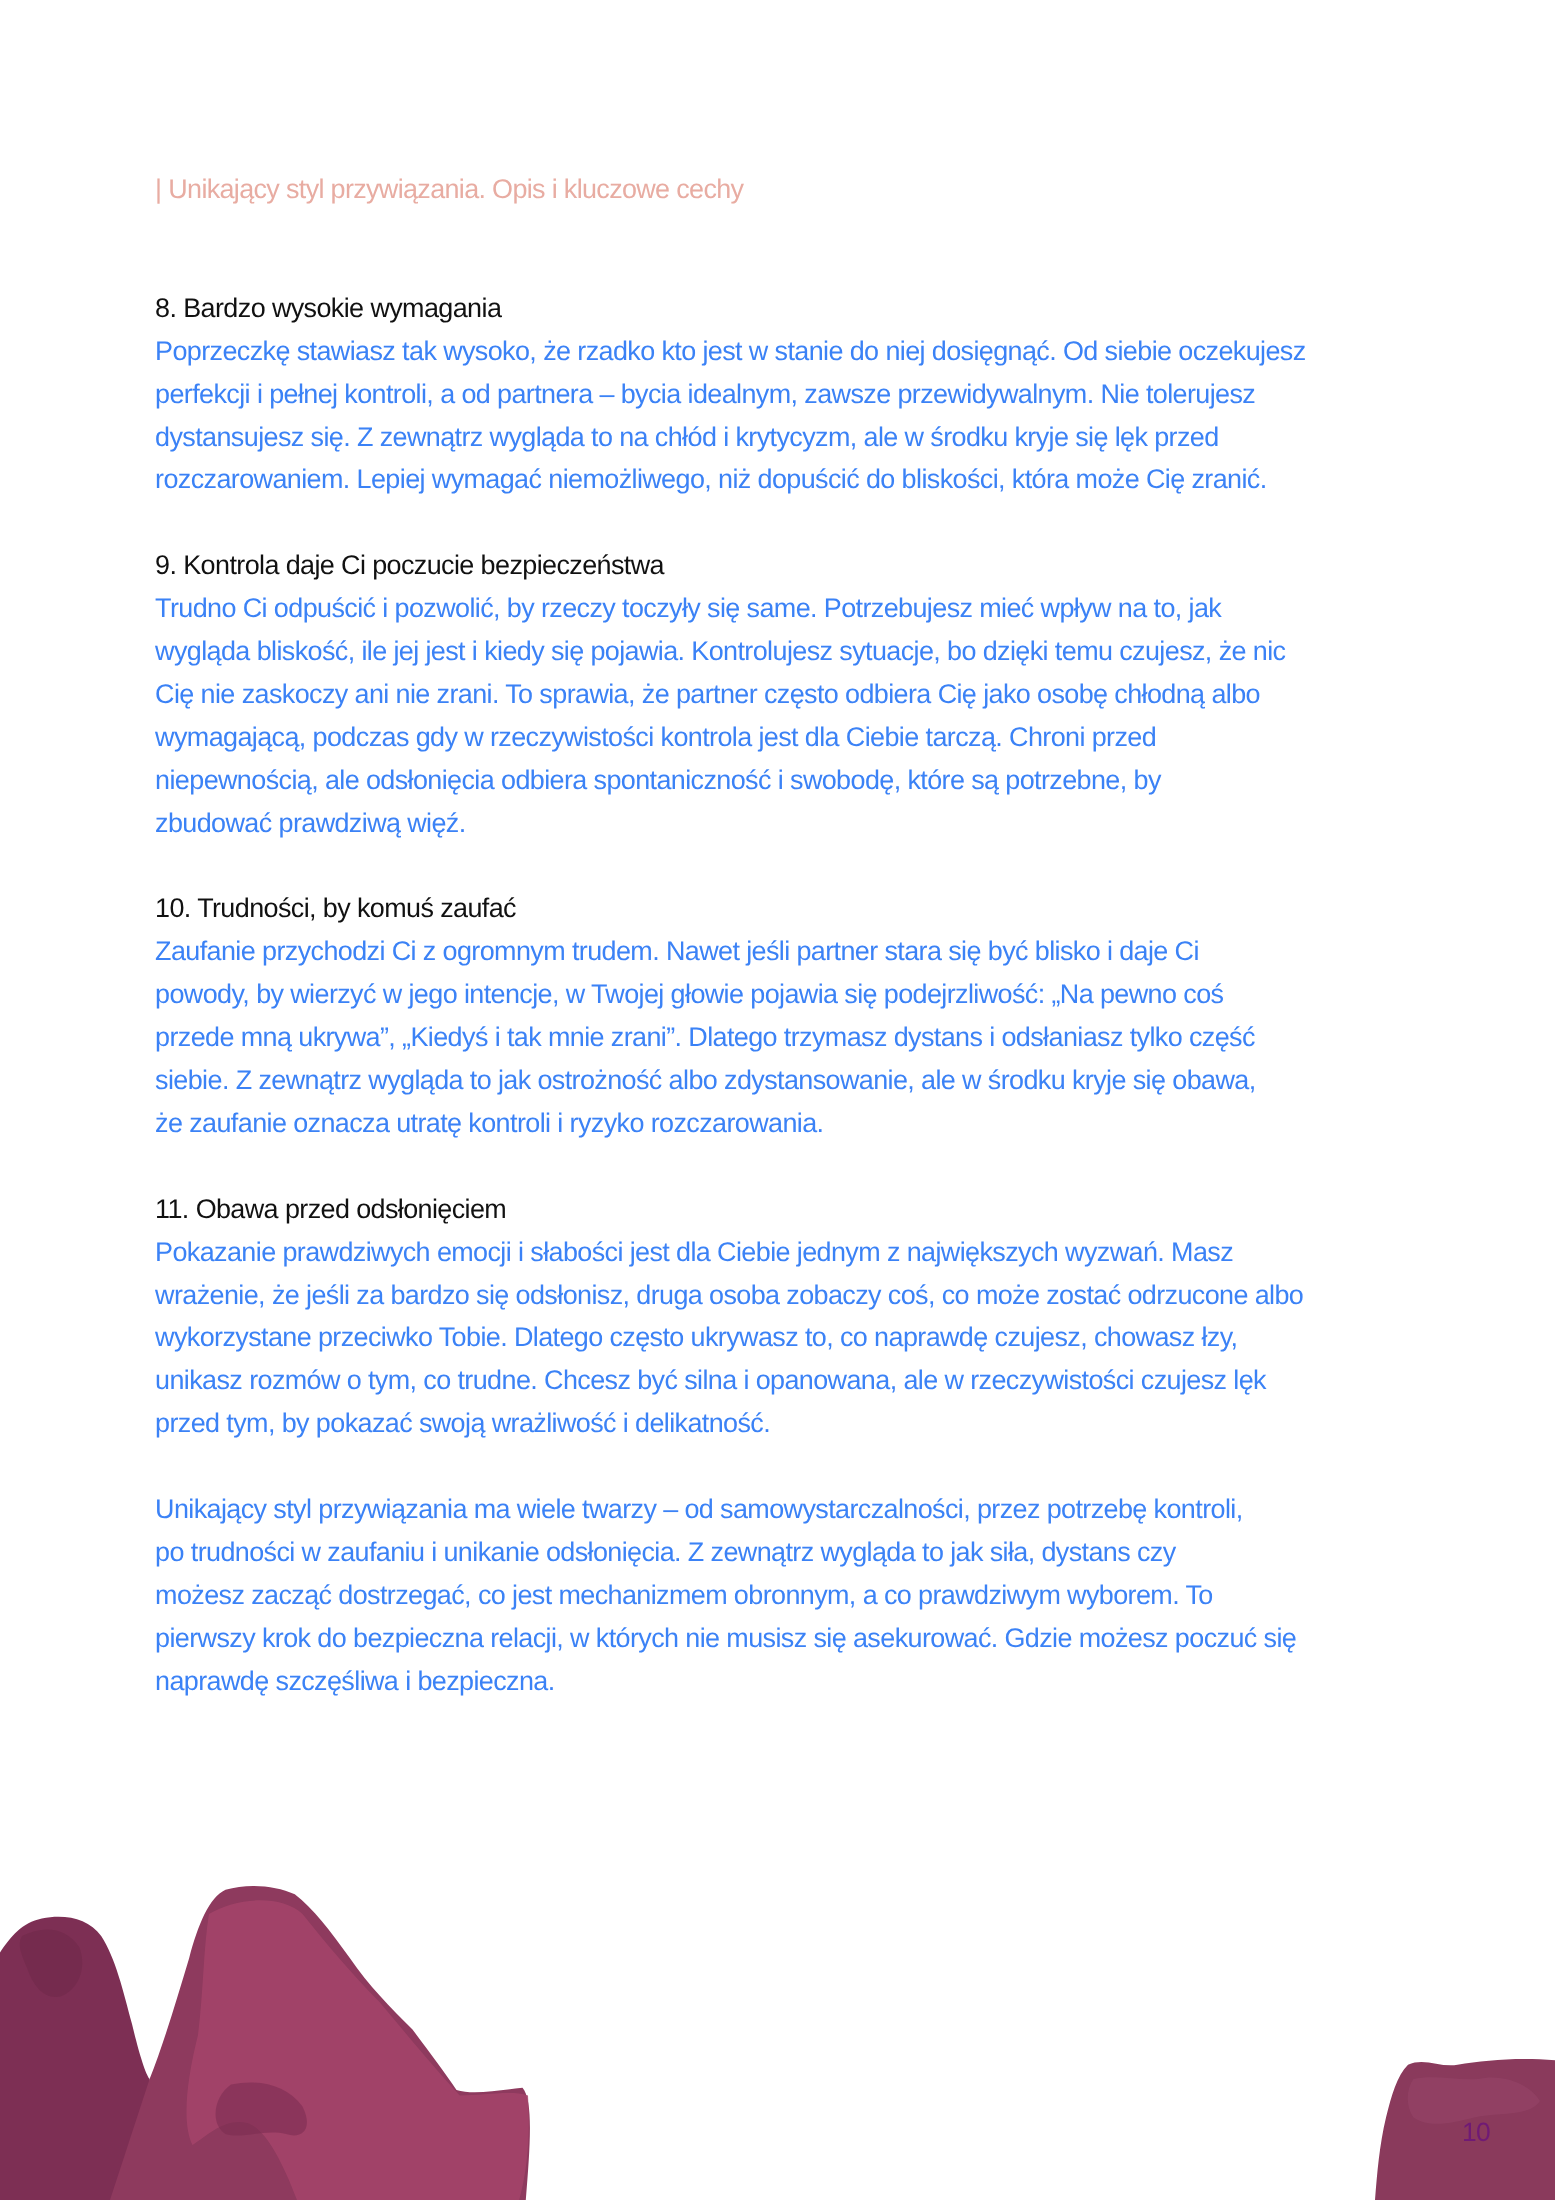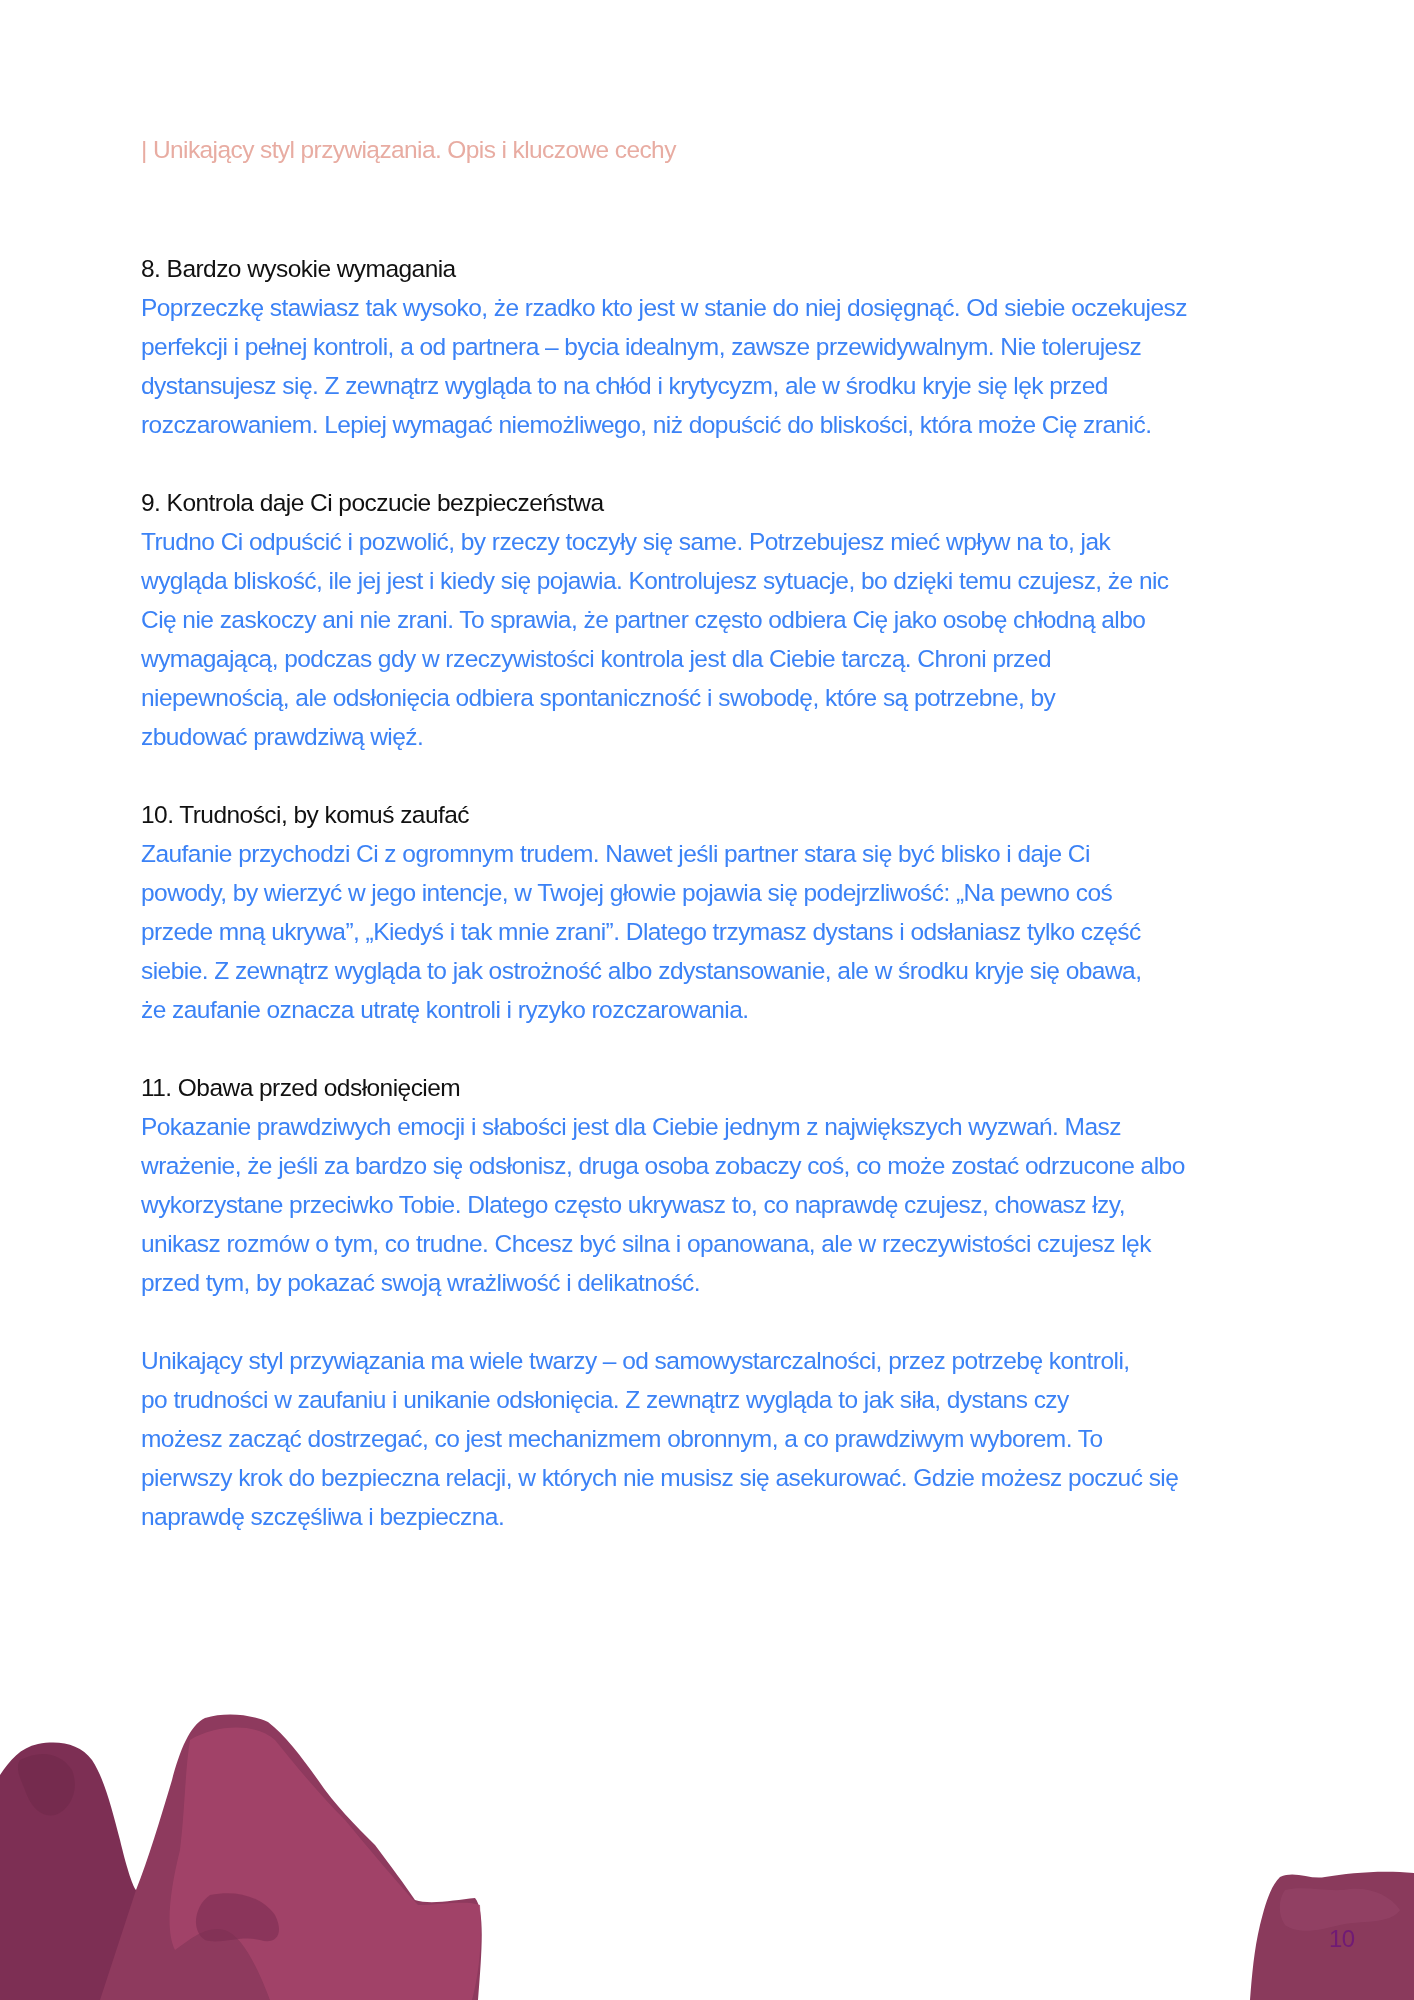--- a/index.html
+++ b/index.html
@@ -11,34 +11,34 @@
       width: 1414px;
       height: 2000px;
       position: relative;
       overflow: hidden;
       font-family: "Liberation Sans", sans-serif;
       color: #1a1a1a;
     }
     .running-header {
       position: absolute;
       left: 141px;
-      top: 136px;
+      top: 159px;
       font-size: 24.5px;
       letter-spacing: -0.6px;
       color: #e8aca2;
       white-space: nowrap;
     }
     .content {
       position: absolute;
       left: 141px;
       top: 245px;
       width: 1180px;
     }
     .section {
-      margin: 4px 0 39px 0;
+      margin: 16px 0 39px 0;
     }
     .section-title, .line {
       font-size: 24.5px;
       line-height: 39px;
       letter-spacing: -0.55px;
       white-space: nowrap;
     }
     .section-title {
       color: #111111;
     }

